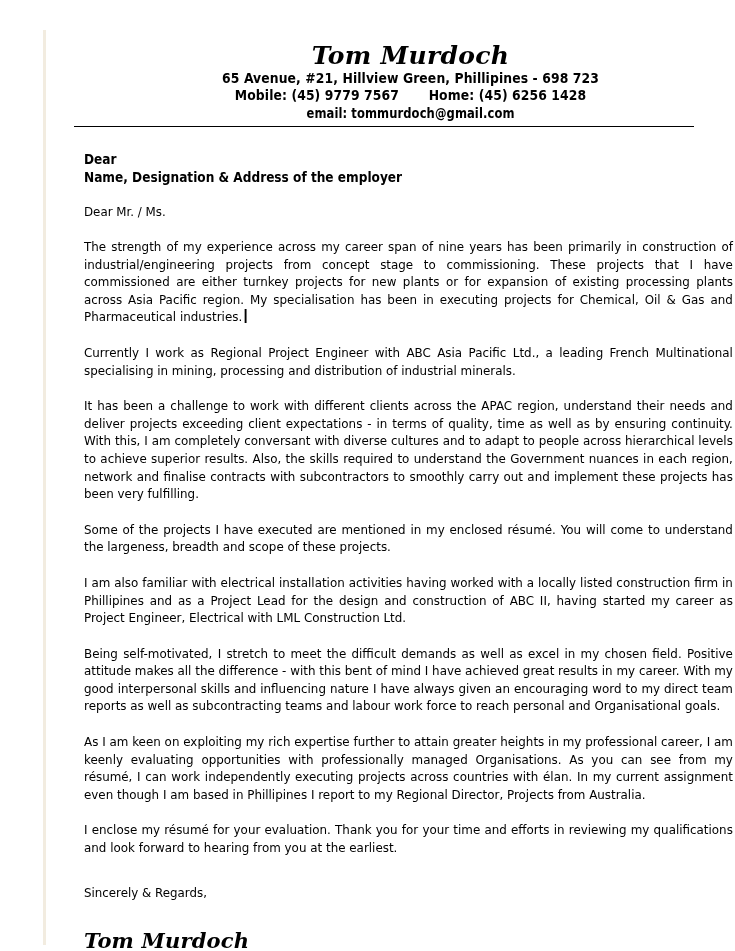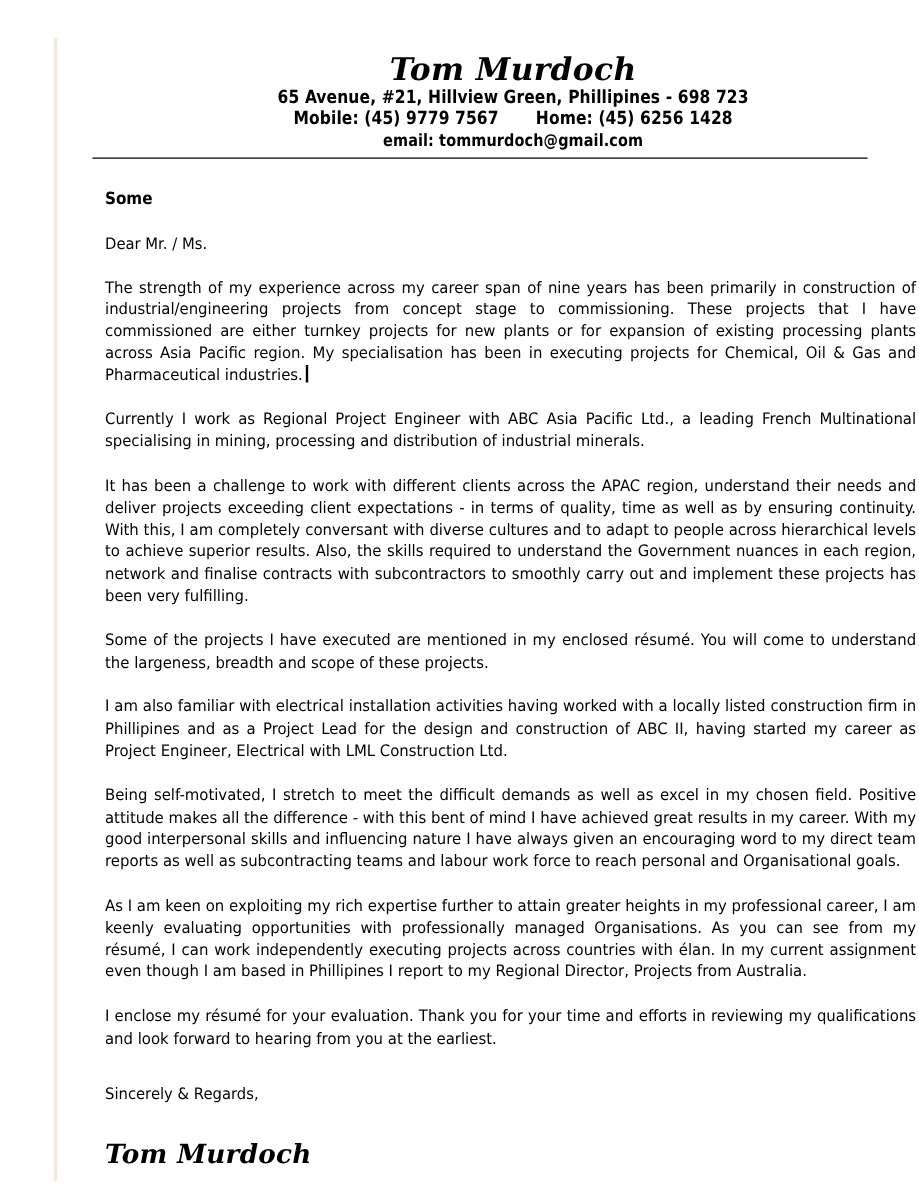--- a/index.html
+++ b/index.html
@@ -149,21 +149,22 @@
         <span class="gap"></span>
         <span>Home: (45) 6256 1428</span>
       </div>
       <div class="lh-line email">email: tommurdoch@gmail.com</div>
       <hr class="hrule">
     </div>
 
     <div class="letter">
 
       <div class="addr-block">
-        <div>Some</div>
+        <div>Dear</div>
+        <div>Name, Designation &amp; Address of the employer</div>
       </div>
 
       <div class="salutation">Dear Mr. / Ms.</div>
 
       <div class="para"><span>The strength of my experience across my career span of nine years has been primarily in construction of industrial/engineering projects from concept stage to commissioning. These projects that I have commissioned are either turnkey projects for new plants or for expansion of existing processing plants across Asia Pacific region. My specialisation has been in executing projects for Chemical, Oil &amp; Gas and Pharmaceutical industries.</span><span class="caret"></span></div>
 
       <div class="para">Currently I work as Regional Project Engineer with ABC Asia Pacific Ltd., a leading French Multinational specialising in mining, processing and distribution of industrial minerals.</div>
 
       <div class="para">It has been a challenge to work with different clients across the APAC region, understand their needs and deliver projects exceeding client expectations - in terms of quality, time as well as by ensuring continuity. With this, I am completely conversant with diverse cultures and to adapt to people across hierarchical levels to achieve superior results. Also, the skills required to understand the Government nuances in each region, network and finalise contracts with subcontractors to smoothly carry out and implement these projects has been very fulfilling.</div>
 

